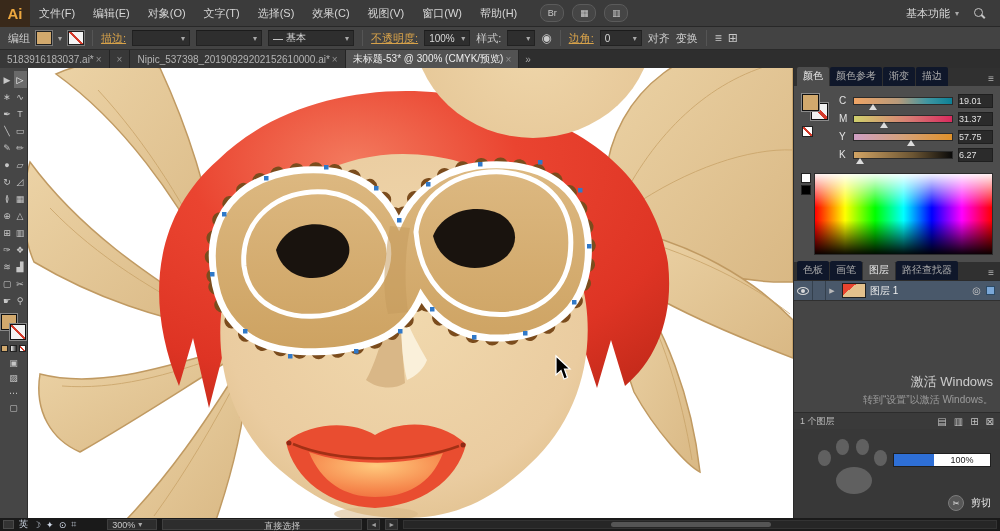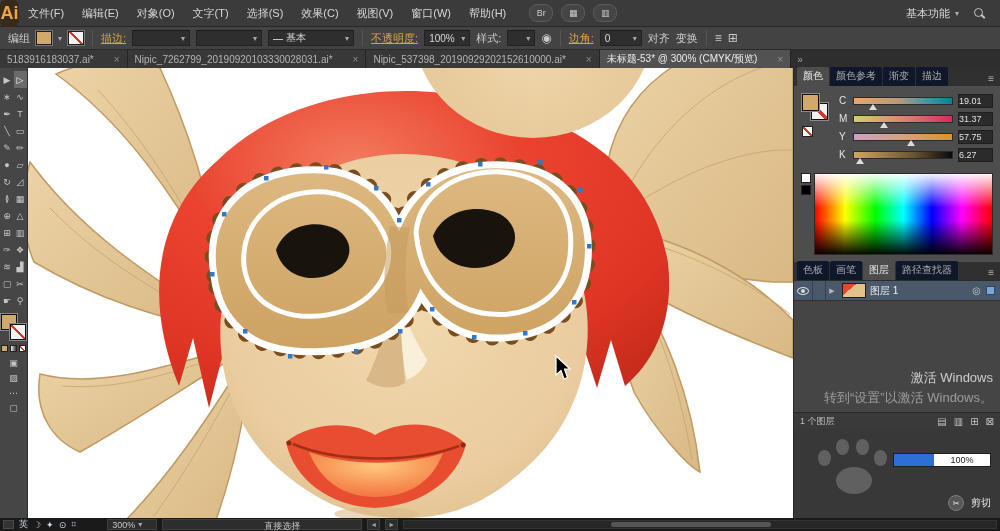--- a/index.html
+++ b/index.html
@@ -2,21 +2,21 @@
 <html><head>
 <meta charset="utf-8">
 <style>
   * { margin:0; padding:0; box-sizing:border-box; }
   html,body { background:#2b2b2b; }
   body { font-family:"Liberation Sans","DejaVu Sans",sans-serif; }
   #app { position:relative; width:1000px; height:531px; background:#3f3f3f; overflow:hidden; user-select:none; }
 
   
   .menubar { height:27px; background:#3b3b3b; border-bottom:1px solid #282828; display:flex; align-items:center; }
-  .logo { width:19px; height:27px; background:#39291a; color:#eda73f; font-weight:bold; font-size:18px; display:flex; align-items:center; justify-content:center;border-radius:6px; }
+  .logo { width:30px; height:27px; background:#39291a; color:#eda73f; font-weight:bold; font-size:15px; display:flex; align-items:center; justify-content:center; }
   .menus { display:flex; height:100%; align-items:center; }
   .menu-item { padding:0 9px; font-size:11px; color:#d6d6d6; height:100%; display:flex; align-items:center; cursor:default; }
   .mb-icons { display:flex; gap:8px; margin-left:14px; }
   .mb-icon { min-width:24px; height:18px; border:1px solid #5b5b5b; background:#454545; color:#c9c9c9; font-size:9px; display:flex; align-items:center; justify-content:center; border-radius:8px; padding:0 3px; }
   .mb-right { margin-left:auto; display:flex; align-items:center; gap:14px; padding-right:14px; }
   .workspace { font-size:11px; color:#d6d6d6; display:flex; align-items:center; gap:5px; }
   .dd-arrow { font-size:8px; color:#a9a9a9; }
   .icon-search { position:relative; width:13px; height:13px; display:inline-block; }
   .icon-search::before { content:""; position:absolute; width:7px; height:7px; border:1.5px solid #c4c4c4; border-radius:50%; left:1px; top:1px; }
   .icon-search::after { content:""; position:absolute; width:2px; height:5px; background:#c4c4c4; transform:rotate(-45deg); left:9px; top:7px; }
@@ -28,21 +28,21 @@
   .swatch.fill { background:#d2a96d; }
   .swatch.stroke-none { background:#f4f4f4 linear-gradient(45deg, transparent 43%, #d43a2a 43%, #d43a2a 57%, transparent 57%); }
   .cb-link { color:#d7a24a; text-decoration:underline; }
   .cb-box { background:#2e2e2e; border:1px solid #222; border-top-color:#1b1b1b; height:16px; display:inline-flex; align-items:center; gap:4px; padding:0 4px; color:#d8d8d8; font-size:10px; }
   .cb-box .dd-arrow { margin-left:auto; }
   .line-glyph { color:#eee; letter-spacing:-1px; }
   .cb-icon { color:#c9c9c9; font-size:12px; }
 
   
   .tabsrow { height:18px; background:#2e2e2e; display:flex; align-items:stretch; font-size:10px; overflow:hidden; }
-  .doc-tab { display:flex; align-items:center; gap:20px; padding:0 7px; background:#383838; color:#b4b4b4; border-right:1px solid #242424; cursor:default; }
+  .doc-tab { display:flex; align-items:center; gap:2px; padding:0 7px; background:#383838; color:#b4b4b4; border-right:1px solid #242424; cursor:default; }
   .doc-tab.active { background:#525252; color:#ececec; }
   .tab-close { color:#8f8f8f; font-size:10px; }
   .tab-overflow { display:flex; align-items:center; padding:0 6px; color:#a5a5a5; font-size:10px; }
 
   
   .main { display:flex; height:450px; }
 
   
   .toolbar { width:28px; background:#464646; border-right:1px solid #303030; display:flex; flex-direction:column; align-items:center; padding-top:3px; }
   .tools-grid { display:grid; grid-template-columns:13px 13px; }
@@ -103,21 +103,21 @@
   .eye::after { content:""; position:absolute; width:4px; height:4px; border-radius:50%; background:#d8d8d8; left:3px; top:1px; }
   .lock-box { width:13px; }
   .expander { width:12px; text-align:center; color:#b9b9b9; font-size:7px; }
   .layer-thumb { width:24px; height:15px; border:1px solid #202020; margin:0 4px; background:#fff linear-gradient(140deg,#e8442f 35%,#e3c18d 35%); }
   .layer-name { color:#efefef; font-size:10px; }
   .layer-right { margin-left:auto; display:flex; align-items:center; gap:5px; padding-right:5px; }
   .target { color:#c4c4c4; font-size:10px; }
   .sel-chip { width:9px; height:9px; background:#7aa7d8; border:1px solid #2c4a66; }
   .win-watermark { position:absolute; right:7px; bottom:5px; text-align:right; pointer-events:none; }
   .win-watermark .l1 { font-size:13px; color:rgba(255,255,255,.72); }
-  .win-watermark .l2 { font-size:13px; color:rgba(255,255,255,.45); margin-top:2px; }
+  .win-watermark .l2 { font-size:10px; color:rgba(255,255,255,.45); margin-top:2px; }
 
   .layers-footer { height:17px; background:#3a3a3a; border-top:1px solid #2c2c2c; display:flex; align-items:center; gap:8px; padding:0 6px; }
   .lf-status { font-size:9px; color:#bdbdbd; }
   .lf-icons { margin-left:auto; display:flex; gap:7px; color:#c3c3c3; font-size:10px; }
 
   .bottom-misc { flex:1; background:#383838; position:relative; }
   .paw { position:absolute; left:22px; top:8px; width:78px; height:64px; opacity:.2; }
   .paw i { position:absolute; background:#fff; border-radius:50%; }
   .paw .pad { width:36px; height:27px; left:20px; top:30px; }
   .paw .t1 { width:13px; height:16px; left:2px; top:13px; }
@@ -217,21 +217,20 @@
     <span class="cb-icon">⊞</span>
   </div>
 
   <div class="tabsrow">
     <div style="display:flex" id="doctabs">
         <div class="doc-tab">
           <span class="tab-label">5183916183037.ai*</span>
           <span class="tab-close">×</span>
         </div>
         <div class="doc-tab">
-          <span class="tab-label">Nipic_7262799_20190920103330028031.ai*</span>
           <span class="tab-close">×</span>
         </div>
         <div class="doc-tab">
           <span class="tab-label">Nipic_537398_20190929202152610000.ai*</span>
           <span class="tab-close">×</span>
         </div>
         <div class="doc-tab active">
           <span class="tab-label">未标题-53* @ 300% (CMYK/预览)</span>
           <span class="tab-close">×</span>
         </div>

